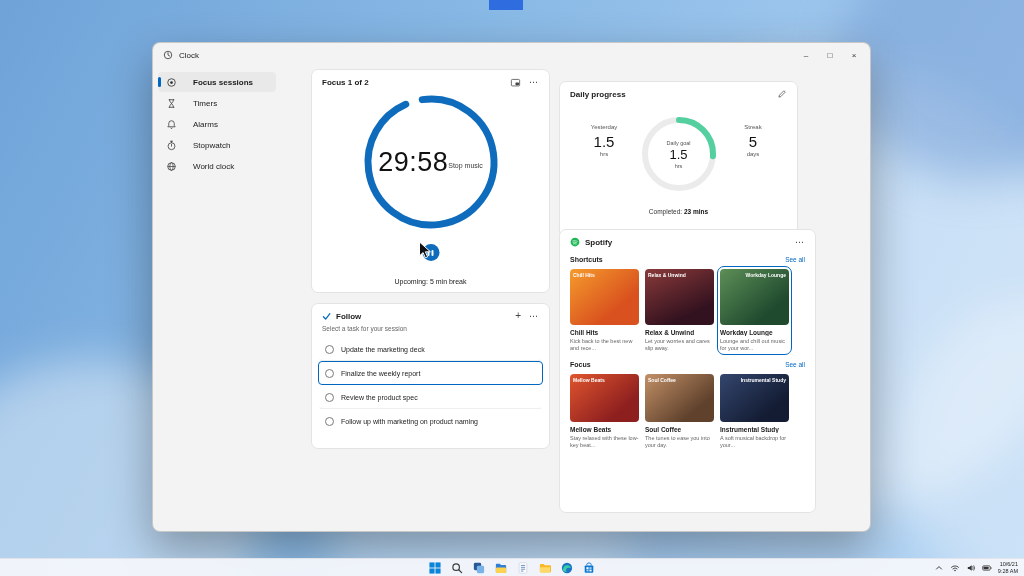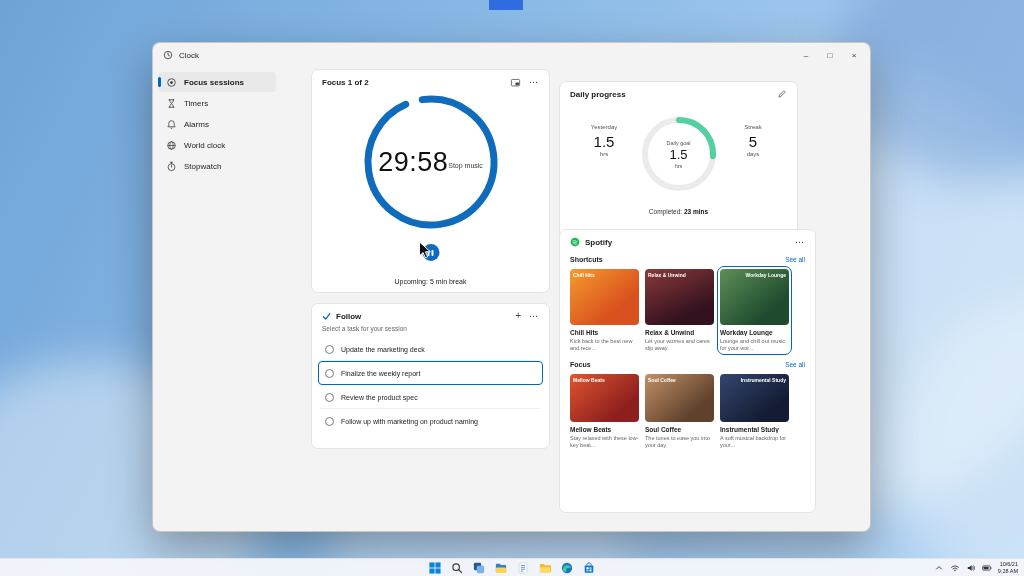--- a/index.html
+++ b/index.html
@@ -18,21 +18,21 @@
 
   
   .window{position:absolute;left:152px;top:42px;width:719px;height:490px;background:#f3f3f3;border-radius:8px;border:1px solid rgba(0,0,0,.18);box-shadow:0 18px 46px rgba(0,0,0,.32);overflow:hidden}
   .titlebar{position:absolute;left:0;top:0;right:0;height:24px;display:flex;align-items:center;padding-left:10px}
   .app-title{font-size:8px;margin-left:6px;color:#222}
   .win-controls{position:absolute;right:4px;top:0;height:24px;display:flex}
   .win-btn{width:24px;height:24px;display:flex;align-items:center;justify-content:center;font-size:8px;color:#333}
 
   
   .sidebar{position:absolute;left:0;top:24px;width:128px;bottom:0;padding-top:4px}
-  .nav-item{position:relative;display:flex;align-items:center;gap:7px;height:20px;margin:1px 5px;padding:0 8px;border-radius:4px;font-size:8px;color:#1b1b1b}
+  .nav-item{position:relative;display:flex;align-items:center;gap:16px;height:20px;margin:1px 5px;padding:0 8px;border-radius:4px;font-size:8px;color:#1b1b1b}
   .nav-item.selected{background:#e9e9e9;font-weight:700}
   .nav-item.selected::before{content:"";position:absolute;left:0;top:5px;width:2.5px;height:10px;border-radius:2px;background:#0067c0}
   .ic{width:11px;height:11px;flex:0 0 auto;display:block}
   .side-footer{position:absolute;left:0;right:0;bottom:5px}
 
   
   .main{position:absolute;left:128px;top:24px;right:0;bottom:0}
   .card{position:absolute;background:#fff;border:1px solid #e4e4e4;border-radius:7px}
   .card-head{display:flex;align-items:center;gap:5px;padding:7px 10px 0;font-size:8px;font-weight:700;color:#1b1b1b}
   .head-actions{margin-left:auto;display:flex;align-items:center;gap:8px;color:#444;font-weight:400}
@@ -148,32 +148,32 @@
     </div>
     <div class="nav-item">
       <svg class="ic" viewBox="0 0 16 16">
         <path d="M8 2.5a4 4 0 0 1 4 4v3l1.3 1.8H2.7L4 9.5v-3a4 4 0 0 1 4-4z" fill="none" stroke="#333" stroke-width="1.1" stroke-linejoin="round"></path>
         <path d="M6.6 12.7a1.5 1.5 0 0 0 2.8 0" fill="none" stroke="#333" stroke-width="1.1"></path>
       </svg>
       <span>Alarms</span>
     </div>
     <div class="nav-item">
       <svg class="ic" viewBox="0 0 16 16">
+        <circle cx="8" cy="9" r="5" fill="none" stroke="#333" stroke-width="1.1"></circle>
+        <path d="M8 6.5V9M6.5 1.8h3M8 1.8v2.2" fill="none" stroke="#333" stroke-width="1.1" stroke-linecap="round"></path>
+      </svg>
+      <span>Stopwatch</span>
+    </div>
+    <div class="nav-item">
+      <svg class="ic" viewBox="0 0 16 16">
         <circle cx="8" cy="8" r="5.5" fill="none" stroke="#333" stroke-width="1.1"></circle>
         <ellipse cx="8" cy="8" rx="2.4" ry="5.5" fill="none" stroke="#333" stroke-width="1"></ellipse>
         <path d="M2.5 8h11" stroke="#333" stroke-width="1"></path>
       </svg>
       <span>World clock</span>
-    </div>
-    <div class="nav-item">
-      <svg class="ic" viewBox="0 0 16 16">
-        <circle cx="8" cy="9" r="5" fill="none" stroke="#333" stroke-width="1.1"></circle>
-        <path d="M8 6.5V9M6.5 1.8h3M8 1.8v2.2" fill="none" stroke="#333" stroke-width="1.1" stroke-linecap="round"></path>
-      </svg>
-      <span>Stopwatch</span>
     </div>
 
   </div>
 
   <div class="main">
 
     <div class="card focus-card">
       <div class="card-head">
         <span>Focus 1 of 2</span>
         <div class="head-actions">

